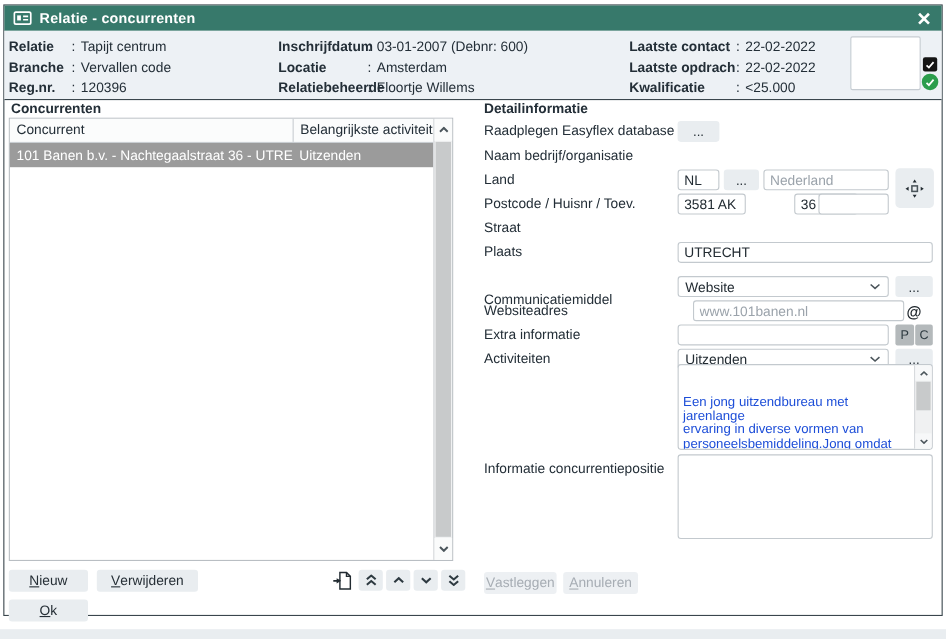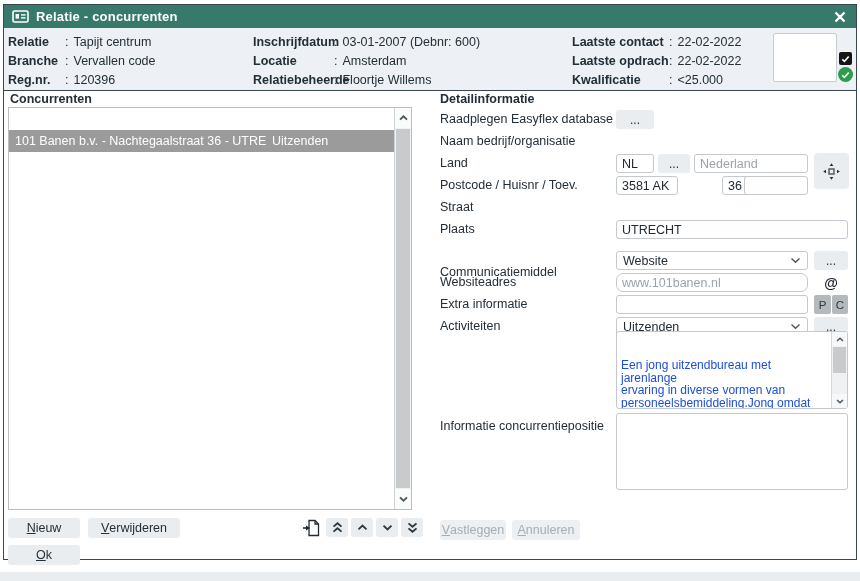--- a/index.html
+++ b/index.html
@@ -188,20 +188,24 @@
     <span class="chk-green">
       <svg width="9" height="8" viewBox="0 0 11 10">
         <polyline points="1.5,5.5 4.2,8 9.5,1.8" fill="none" stroke="#fff" stroke-width="2"></polyline>
       </svg>
     </span>
   </div>
 
   <div class="section-title" style="left:6px;top:87px;">Concurrenten</div>
 
   <div class="listbox">
+    <div class="list-header">
+      <div class="lh-cell lh-c1">Concurrent</div>
+      <div class="lh-cell lh-c2">Belangrijkste activiteit</div>
+    </div>
     <div class="list-row selected">
       <div class="lr-c1">101 Banen b.v. - Nachtegaalstraat 36 - UTRECHT</div>
       <div class="lr-c2">Uitzenden</div>
     </div>
     <div class="vscroll">
       <button class="vs-btn vs-up">
         <svg width="9" height="6" viewBox="0 0 9 6">
           <polyline points="1,4.7 4.5,1.3 8,4.7" fill="none" stroke="#4c565c" stroke-width="1.8"></polyline>
         </svg>
       </button>
@@ -293,21 +297,21 @@
   <div class="flabel" style="top:246px;margin-top:12px;">Communicatiemiddel</div>
   <div class="sel" style="left:612px;top:246px;width:192px;">
     <span>Website</span>
     <svg width="11" height="7" viewBox="0 0 11 7">
       <polyline points="1.5,1.6 5.5,5.2 9.5,1.6" fill="none" stroke="#4c565c" stroke-width="1.4"></polyline>
     </svg>
   </div>
   <button class="dots-btn" style="left:810px;top:246px;width:34px;">...</button>
 
   <div class="flabel" style="top:268px;">Websiteadres</div>
-  <input class="inp disabled" style="left: 612px; top: 268px; width: 192px; border-radius: 7px;" readonly="" value="www.101banen.nl">
+  <input class="inp disabled" style="left: 626px; top: 268px; width: 192px;" readonly="" value="www.101banen.nl">
   <button class="flat-icon" style="left:810px;top:268px;width:34px;height:19px;">
     <span class="at-glyph">@</span>
   </button>
 
   <div class="flabel" style="top:290px;">Extra informatie</div>
   <input class="inp" style="left: 612px; top: 290px; width: 192px;" value="">
   <button class="pc-btn" style="left:810px;top:290px;">P</button>
   <button class="pc-btn" style="left:828px;top:290px;width:16px;">C</button>
 
   <div class="flabel" style="top:312px;text-align:right;">Activiteiten</div>

